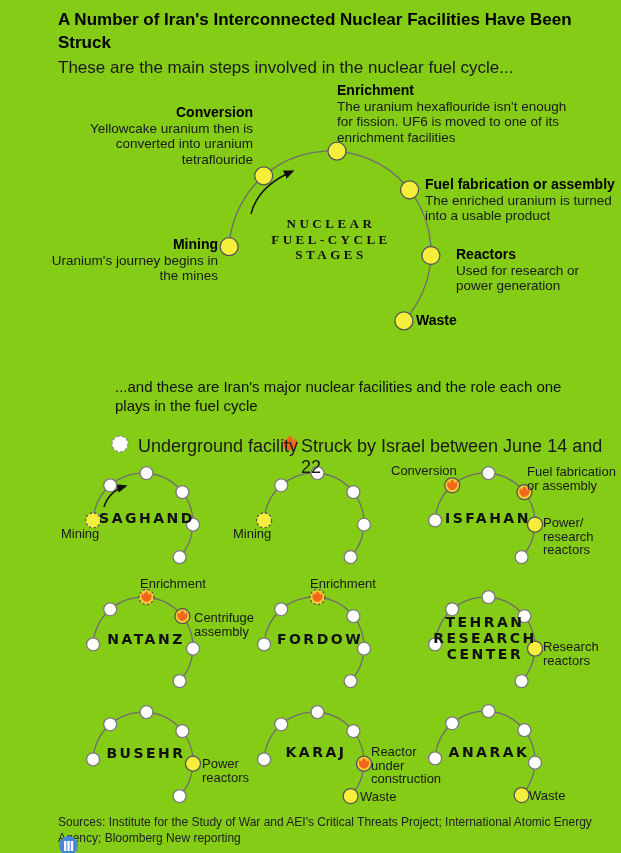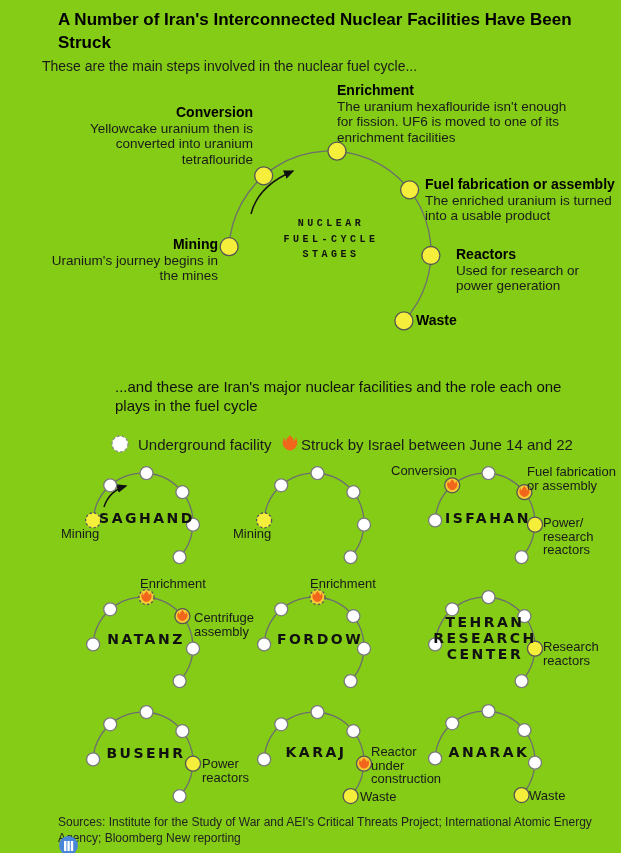--- a/index.html
+++ b/index.html
@@ -1,27 +1,27 @@
 <!DOCTYPE html>
 <html><head>
 <meta charset="utf-8">
 <style>
   html,body{margin:0;padding:0;background:#fff;}
   .page{position:relative;width:621px;height:853px;background:#84cc16;overflow:hidden;
         font-family:"Liberation Sans",sans-serif;color:#1a1a1a;}
   #svg-layer{position:absolute;left:0;top:0;width:621px;height:853px;z-index:0;}
   .txt{position:absolute;z-index:2;}
   .title{left:58px;top:8px;width:562px;font-size:17px;font-weight:bold;line-height:23px;color:#000;}
-  .subtitle{left:42px;top:58px;width:540px;font-size:14px;color:#1a1a1a;}
+  .subtitle{left:58px;top:58px;width:540px;font-size:17px;color:#1a1a1a;}
   .stage{font-size:13.5px;line-height:15.5px;color:#1a1a1a;}
   .stage .sn{display:block;font-weight:bold;font-size:14px;color:#000;}
-  .cycle-label{font-family:Liberation Mono, monospace;font-weight:bold;font-size:10px;
+  .cycle-label{font-family:Liberation Serif, serif;font-weight:bold;font-size:13px;
                letter-spacing:3.5px;line-height:15.5px;text-align:center;color:#111;}
   .intro2{left:115px;top:377px;width:478px;font-size:15px;line-height:19px;color:#111;}
-  .legend-txt{font-size:15px;color:#1a1a1a;}
+  .legend-txt{font-size:18px;color:#1a1a1a;}
   .fac-name{font-family:"DejaVu Sans",sans-serif;font-weight:bold;font-size:14px;
             letter-spacing:2.5px;line-height:16px;text-align:center;color:#111;}
   .nlbl{font-size:13px;line-height:13.5px;color:#1a1a1a;}
   .sources{left:58px;top:814px;width:548px;font-size:12px;line-height:16px;color:#222;}
   .badge{position:absolute;left:59px;top:836px;width:19px;height:19px;z-index:3;}
 </style>
 </head>
 <body>
 
 <div class="page">

